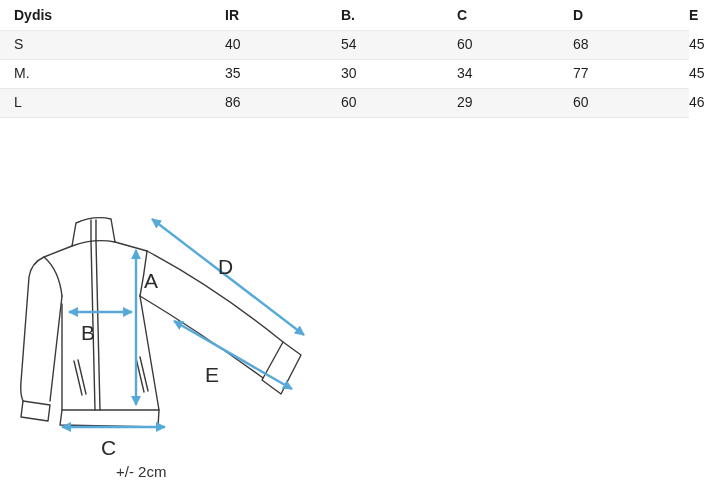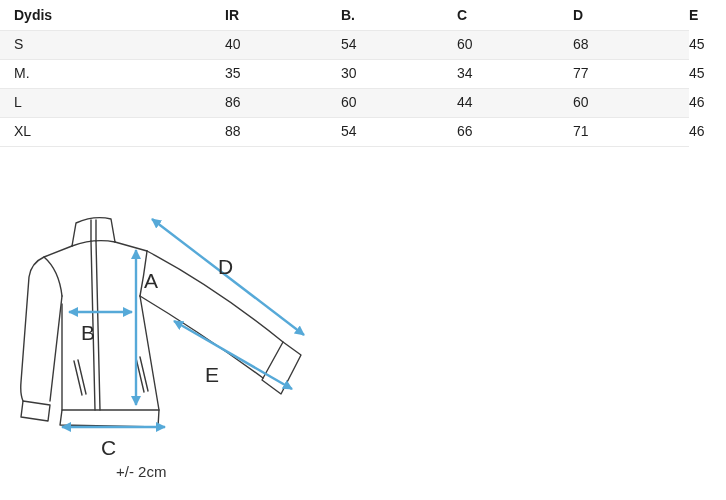--- a/index.html
+++ b/index.html
@@ -107,30 +107,22 @@
       <td>35</td>
       <td>30</td>
       <td>34</td>
       <td>77</td>
       <td>45</td>
     </tr>
     <tr>
       <td>L</td>
       <td>86</td>
       <td>60</td>
-      <td>44</td>
+      <td>29</td>
       <td>60</td>
-      <td>46</td>
-    </tr>
-    <tr>
-      <td>XL</td>
-      <td>88</td>
-      <td>54</td>
-      <td>66</td>
-      <td>71</td>
       <td>46</td>
     </tr>
   </tbody>
 </table>
 
 <div class="diagram-wrap">
   <svg viewBox="0 0 330 292" width="330" height="292">
     <defs>
       <marker id="ah" viewBox="0 0 10 10" refX="9" refY="5" markerWidth="4.2" markerHeight="4.2" orient="auto-start-reverse">
         <path d="M0,0 L10,5 L0,10 Z" class="arrowhead"></path>

